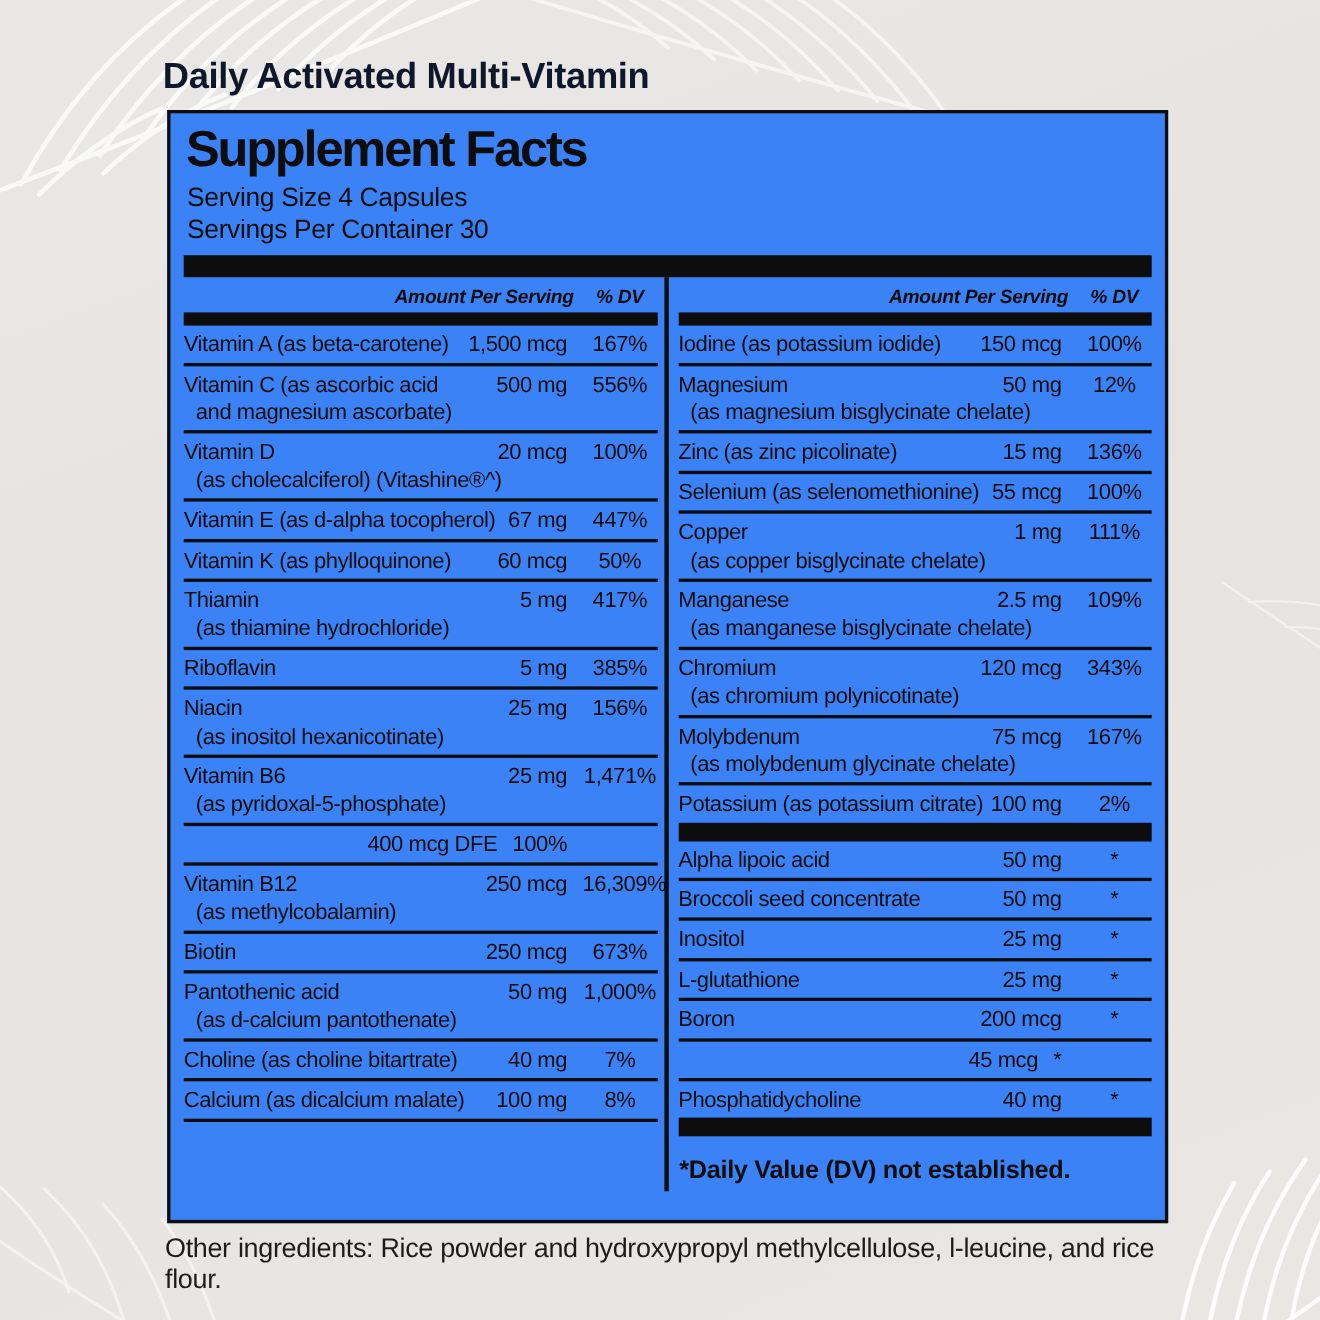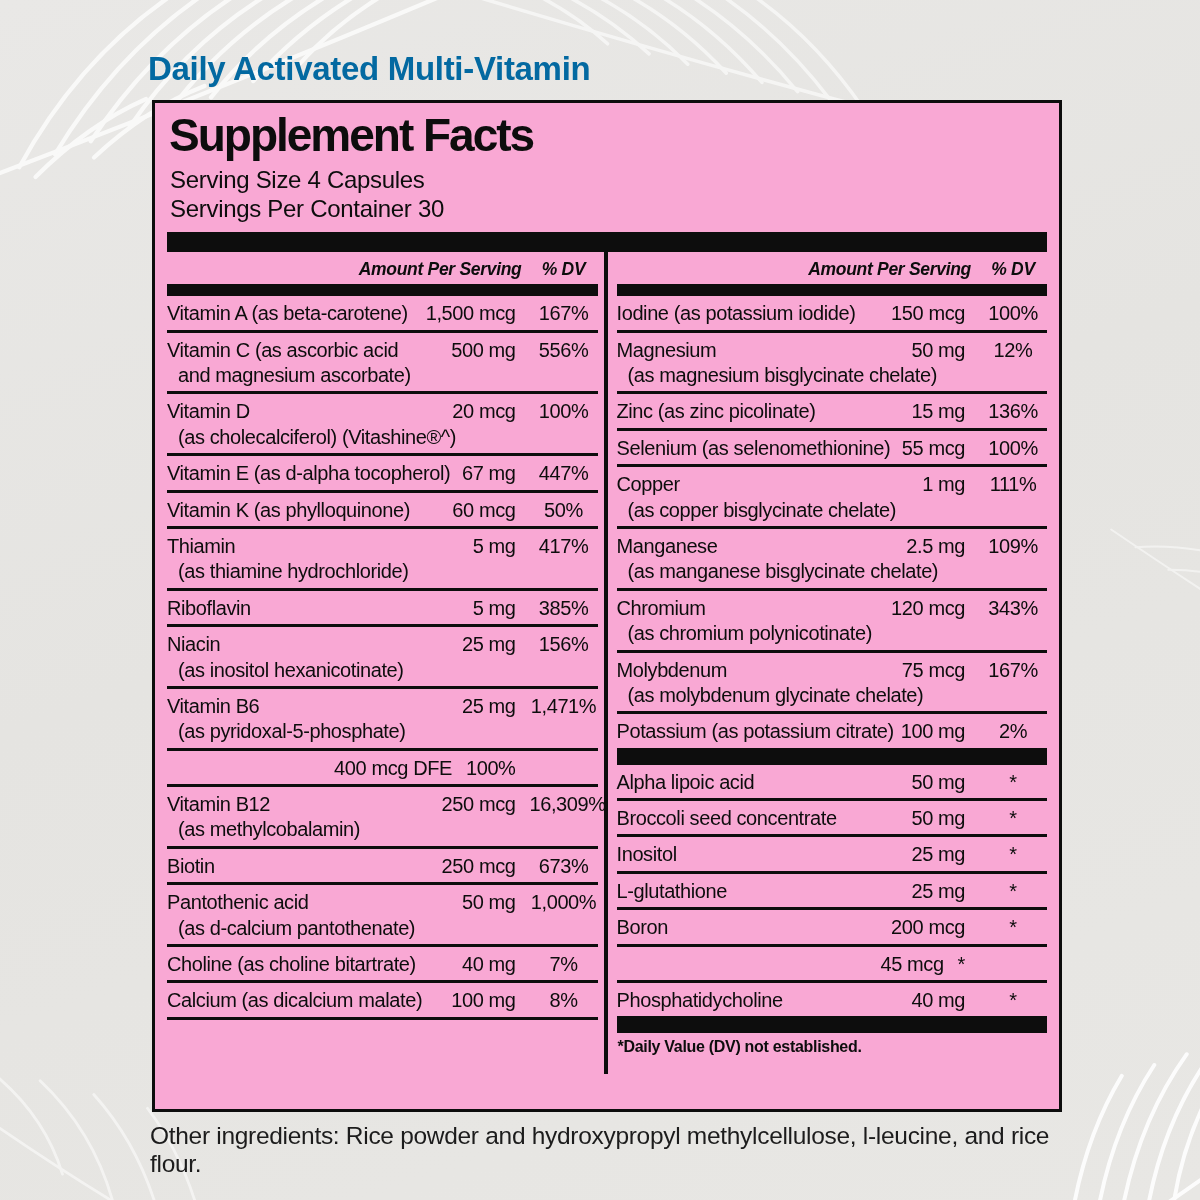--- a/index.html
+++ b/index.html
@@ -7,26 +7,26 @@
     width:1200px;height:1200px;position:relative;overflow:hidden;
     background:#e7e6e3;
     font-family:"Liberation Sans",sans-serif;color:#0d0d0d;
   }
   .bg-tint{position:absolute;inset:0;background:linear-gradient(160deg,#e9e8e6 0%,#e5e4e1 45%,#e8e7e4 100%);}
   .frond{position:absolute;pointer-events:none;}
   .frond path{fill:none;stroke:#ffffff;stroke-linecap:round;}
 
   .page-title{
     position:absolute;left:148px;top:50px;width:900px;
-    font-size:33px;font-weight:bold;letter-spacing:-0.3px;color:#0369a1;
+    font-size:33px;font-weight:bold;letter-spacing:-0.3px;color:#0f172a;
   }
 
   .facts-box{
     position:absolute;left:152px;top:100px;width:910px;height:1012px;
-    background:#f9a8d4;border:3px solid #0d0d0d;box-sizing:border-box;
+    background:#3b82f6;border:3px solid #0d0d0d;box-sizing:border-box;
     padding:6px 12px 0 12px;
   }
   .sf-heading{
     font-size:46px;font-weight:bold;letter-spacing:-2px;line-height:1.08;
     margin:2px 0 4px 2px;color:#0d0d0d;
   }
   .serving-line{font-size:24px;line-height:1.22;margin-left:3px;letter-spacing:-0.3px;}
   .full-bar{height:20px;background:#0d0d0d;margin-top:9px;}
 
   .columns{display:flex;align-items:stretch;min-height:822px;}
@@ -50,21 +50,21 @@
     font-size:20px;letter-spacing:-0.4px;line-height:1.12;
   }
   .row.first{border-top:none;}
   .rows.closed{border-bottom:3px solid #0d0d0d;}
   .n{min-width:0;}
   .nm{white-space:nowrap;}
   .sub{display:block;padding-left:11px;white-space:nowrap;margin-top:3px;}
   .amt{text-align:right;white-space:nowrap;}
   .dv{text-align:center;white-space:nowrap;}
 
-  .footnote{font-size:16px;font-weight:bold;letter-spacing:-0.3px;padding:5px 0 6px 1px;}
+  .footnote{font-size:23px;font-weight:bold;letter-spacing:-0.3px;padding:17px 0 6px 1px;}
 
   .other-ingredients{
     position:absolute;left:150px;top:1122px;width:920px;
     font-size:24.5px;color:#1c1c1c;letter-spacing:-0.3px;
   }
 </style>
 </head>
 <body>
 
 <div class="bg-tint"></div>

